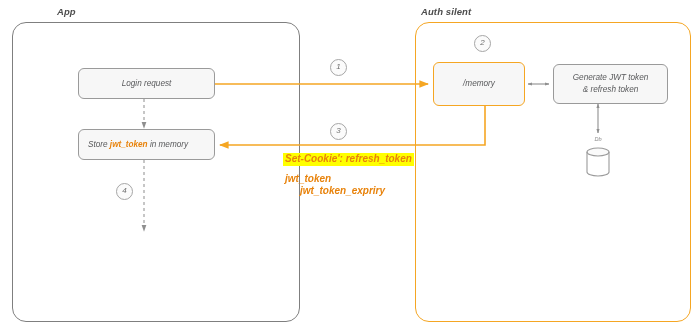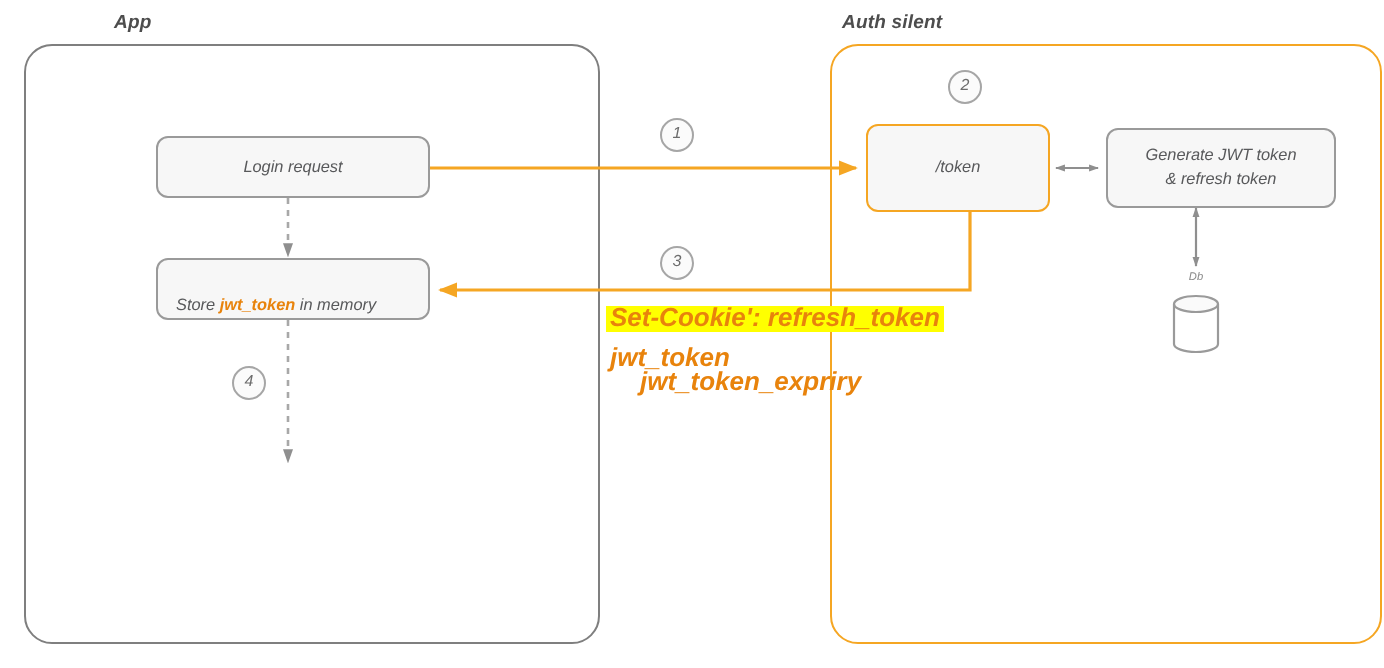--- a/index.html
+++ b/index.html
@@ -35,21 +35,21 @@
 
   .kw{color:#e8830c;font-weight:bold;}
 
   .badge{
     position:absolute;width:15px;height:15px;border-radius:50%;
     border:1.1px solid #a6a6a6;background:#fbfbfb;color:#6d6d6d;
     font-size:8px;line-height:13px;text-align:center;
   }
 
   .note{
-    position:absolute;font-size:13px;line-height:10.5px;white-space:nowrap;margin-left:20px;
+    position:absolute;font-size:10px;line-height:10.5px;white-space:nowrap;
   }
   .note.hl{
     background:#ffff00;color:#e8830c;font-weight:bold;padding:1px 2px;
   }
   .note.kwlist{color:#e8830c;font-weight:bold;}
 
   .db-label{
     position:absolute;font-size:5.6px;color:#8a8a8a;text-align:center;white-space:nowrap;
   }
 </style>
@@ -94,27 +94,27 @@
       <path d="M 587 152 L 587 172" stroke="#9a9a9a" stroke-width="1.1" fill="none"></path>
       <path d="M 609 152 L 609 172" stroke="#9a9a9a" stroke-width="1.1" fill="none"></path>
       <path d="M 587 172 A 11 4 0 0 0 609 172" stroke="#9a9a9a" stroke-width="1.1" fill="none"></path>
     </g>
   </svg>
 
   <div class="node left" style="left:78px;top:68px;width:137px;height:31px;justify-content:center;">
     <span class="inner">Login request</span>
   </div>
 
-  <div class="node left" style="left:78px;top:129px;width:137px;height:31px;align-items:flex-end;">
+  <div class="node left" style="left:78px;top:129px;width:137px;height:31px;">
     <span class="inner"><span>Store </span><span class="kw">jwt_token</span><span> in memory</span></span>
   </div>
 
 
   <div class="node center accent" style="left:433px;top:62px;width:92px;height:44px;">
-    <span class="inner">/token</span>
+    <span class="inner">/memory</span>
   </div>
 
   <div class="node center" style="left:553px;top:64px;width:115px;height:40px;">
     <span class="inner">
       <span>Generate JWT token</span><br>
       <span>&amp; refresh token</span>
     </span>
   </div>
 
   <div class="db-label" style="left:583px;top:136px;width:30px;">Db</div>

